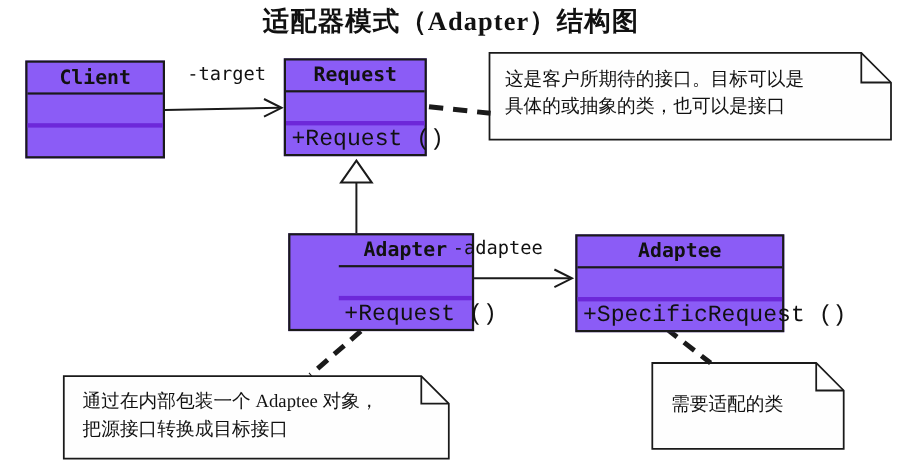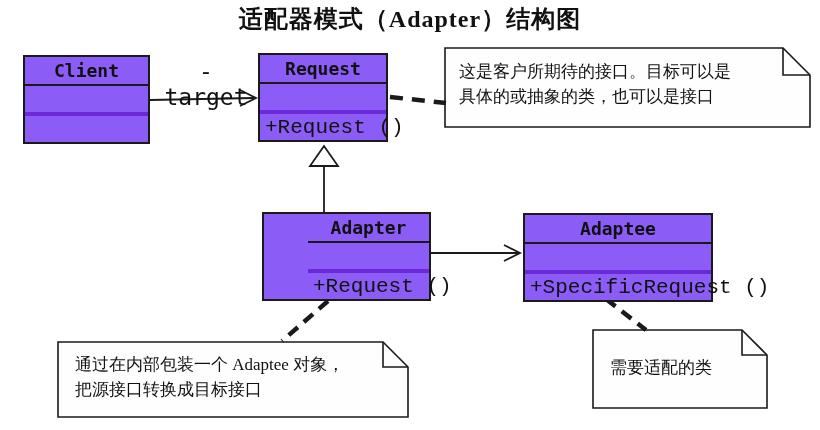--- a/index.html
+++ b/index.html
@@ -44,21 +44,21 @@
     display: flex; align-items: center;
     padding-left: 5px;
     font-family: Liberation Mono, monospace;
     font-size: 21px; color: #111;
     white-space: nowrap;
   }
 
   .assoc-label {
     position: absolute;
     font-family: "DejaVu Sans Mono", "Liberation Mono", monospace;
-    font-size: 23px; color: #111;
+    font-size: 17px; color: #111;
     text-align: center;
   }
 
   .note-text {
     position: absolute;
     font-family: "Liberation Serif", "DejaVu Serif", serif;
     font-size: 17px; color: #111;
     line-height: 25px;
     white-space: nowrap;
   }
@@ -129,20 +129,21 @@
     <div class="uml-methods">+Request ()</div>
   </div>
 
   <div class="uml-class" style="left:523px; top:213px; width:186px;">
     <div class="uml-name">Adaptee</div>
     <div class="uml-attrs"></div>
     <div class="uml-methods">+SpecificRequest ()</div>
   </div>
 
   <div class="assoc-label" style="left:160px; top:58px; width:92px;">-target</div>
+  <div class="assoc-label" style="left:405px; top:216px; width:95px;">-adaptee</div>
 
   <div class="note-text" style="left:459px; top:59px;">
     <div>这是客户所期待的接口。目标可以是</div>
     <div>具体的或抽象的类，也可以是接口</div>
   </div>
   <div class="note-text" style="left:75px; top:352px;">
     <div>通过在内部包装一个 Adaptee 对象，</div>
     <div>把源接口转换成目标接口</div>
   </div>
   <div class="note-text" style="left:610px; top:355px;">

